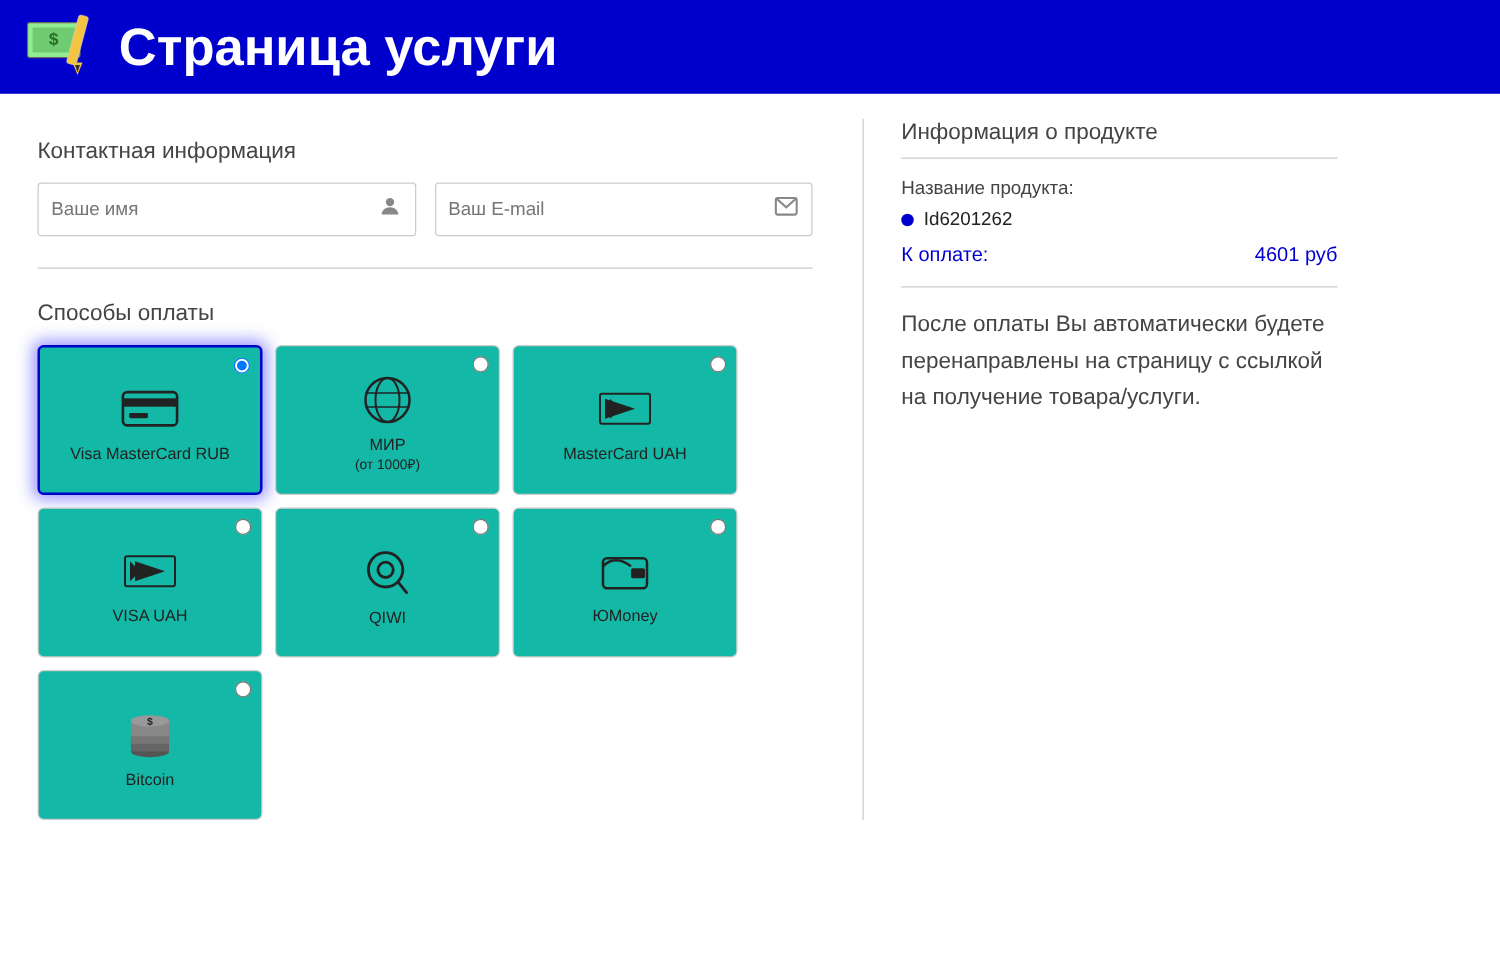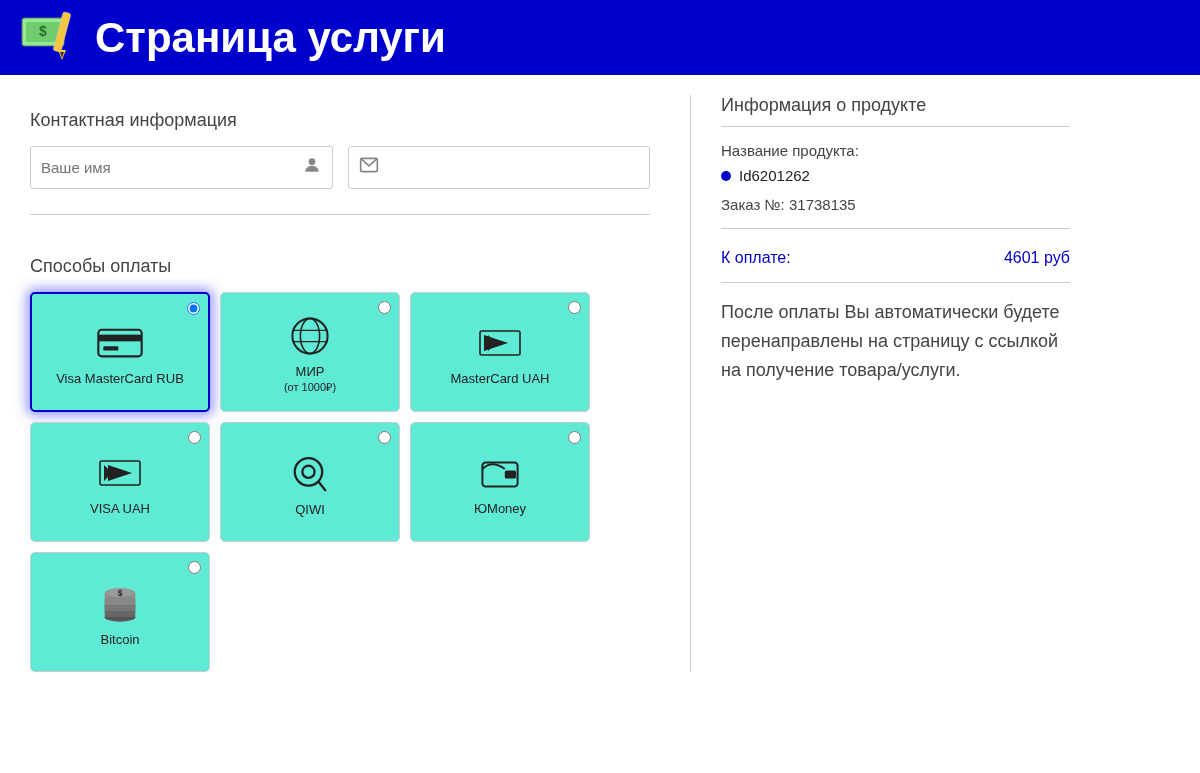--- a/index.html
+++ b/index.html
@@ -46,21 +46,21 @@
     .section-title {
       font-size: 18px;
       color: #444;
       margin-bottom: 15px;
       margin-top: 15px;
     }
 
     .contact-fields {
       display: flex;
       gap: 15px;
-      margin-bottom: 41px;
+      margin-bottom: 25px;
       border-bottom: 1px solid #ccc;
       padding-bottom: 25px;
     }
 
     .input-wrapper {
       flex: 1;
       display: flex;
       align-items: center;
       border: 1px solid #ccc;
       border-radius: 3px;
@@ -91,21 +91,21 @@
       border: 1px solid #ccc;
       border-radius: 5px;
       padding: 15px 10px 10px 10px;
       cursor: pointer;
       position: relative;
       display: flex;
       flex-direction: column;
       align-items: center;
       justify-content: center;
       min-height: 120px;
-      background: #5eead4;
+      background: #14b8a6;
     }
 
     .payment-option.selected {
       border: 2px solid #0000cc;
       box-shadow: 0 0 12px 4px rgba(60, 60, 255, 0.5);
     }
 
     .payment-option input[type="radio"] {
       position: absolute;
       top: 8px;
@@ -223,20 +223,21 @@
       <div class="input-wrapper">
         <input type="text" placeholder="Ваше имя" style="">
         <span class="input-icon">
           <svg width="20" height="20" viewBox="0 0 24 24" fill="#888">
             <circle cx="12" cy="8" r="4"></circle>
             <path d="M4 20c0-4 3.6-7 8-7s8 3 8 7" fill="#888"></path>
           </svg>
         </span>
       </div>
       <div class="input-wrapper">
+        <input type="text" placeholder="Ваш E-mail" style="">
         <span class="input-icon">
           <svg width="20" height="20" viewBox="0 0 24 24" fill="none" stroke="#888" stroke-width="2">
             <rect x="2" y="4" width="20" height="16" rx="2"></rect>
             <polyline points="2,4 12,13 22,4"></polyline>
           </svg>
         </span>
       </div>
     </div>
 
     <div class="section-title">Способы оплаты</div>
@@ -341,21 +342,20 @@
     </div>
   </div>
 
   <div class="right-panel">
 
     <div class="product-info-title">Информация о продукте</div>
 
     <div class="product-name-label">Название продукта:</div>
     <div class="product-name-value">Id6201262</div>
 
-    <div class="order-number"><span>Заказ №:</span> <span>31738135</span></div>
 
     <div class="payment-total">
       <span class="payment-total-label">К оплате:</span>
       <span class="payment-total-value">4601 руб</span>
     </div>
 
     <div class="redirect-notice">После оплаты Вы автоматически будете перенаправлены на страницу с ссылкой на получение товара/услуги.</div>
 
   </div>
 

